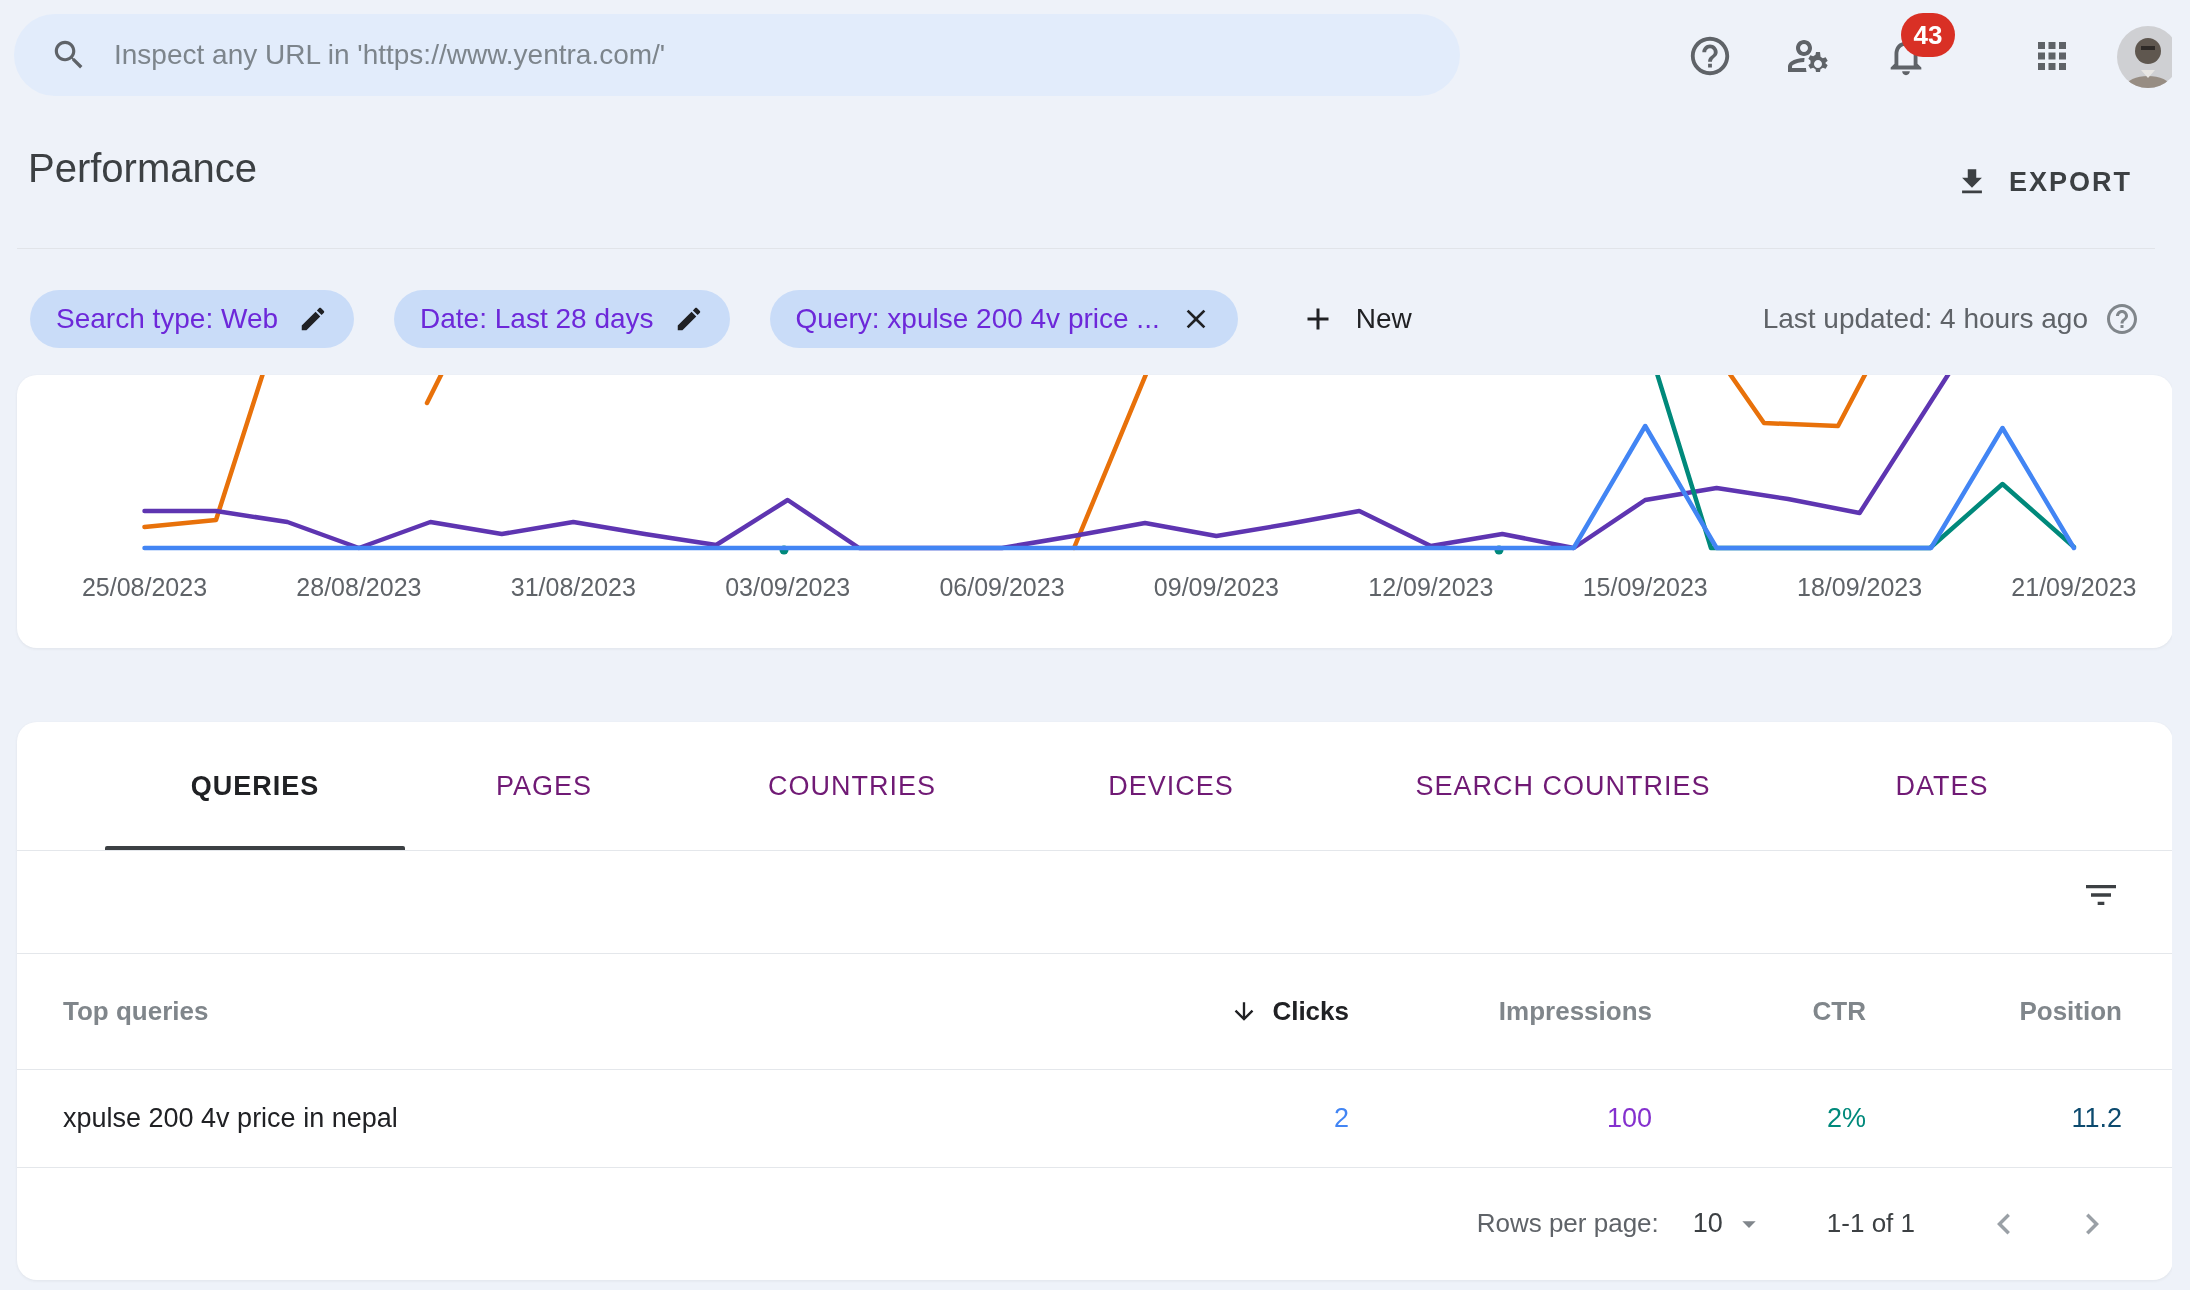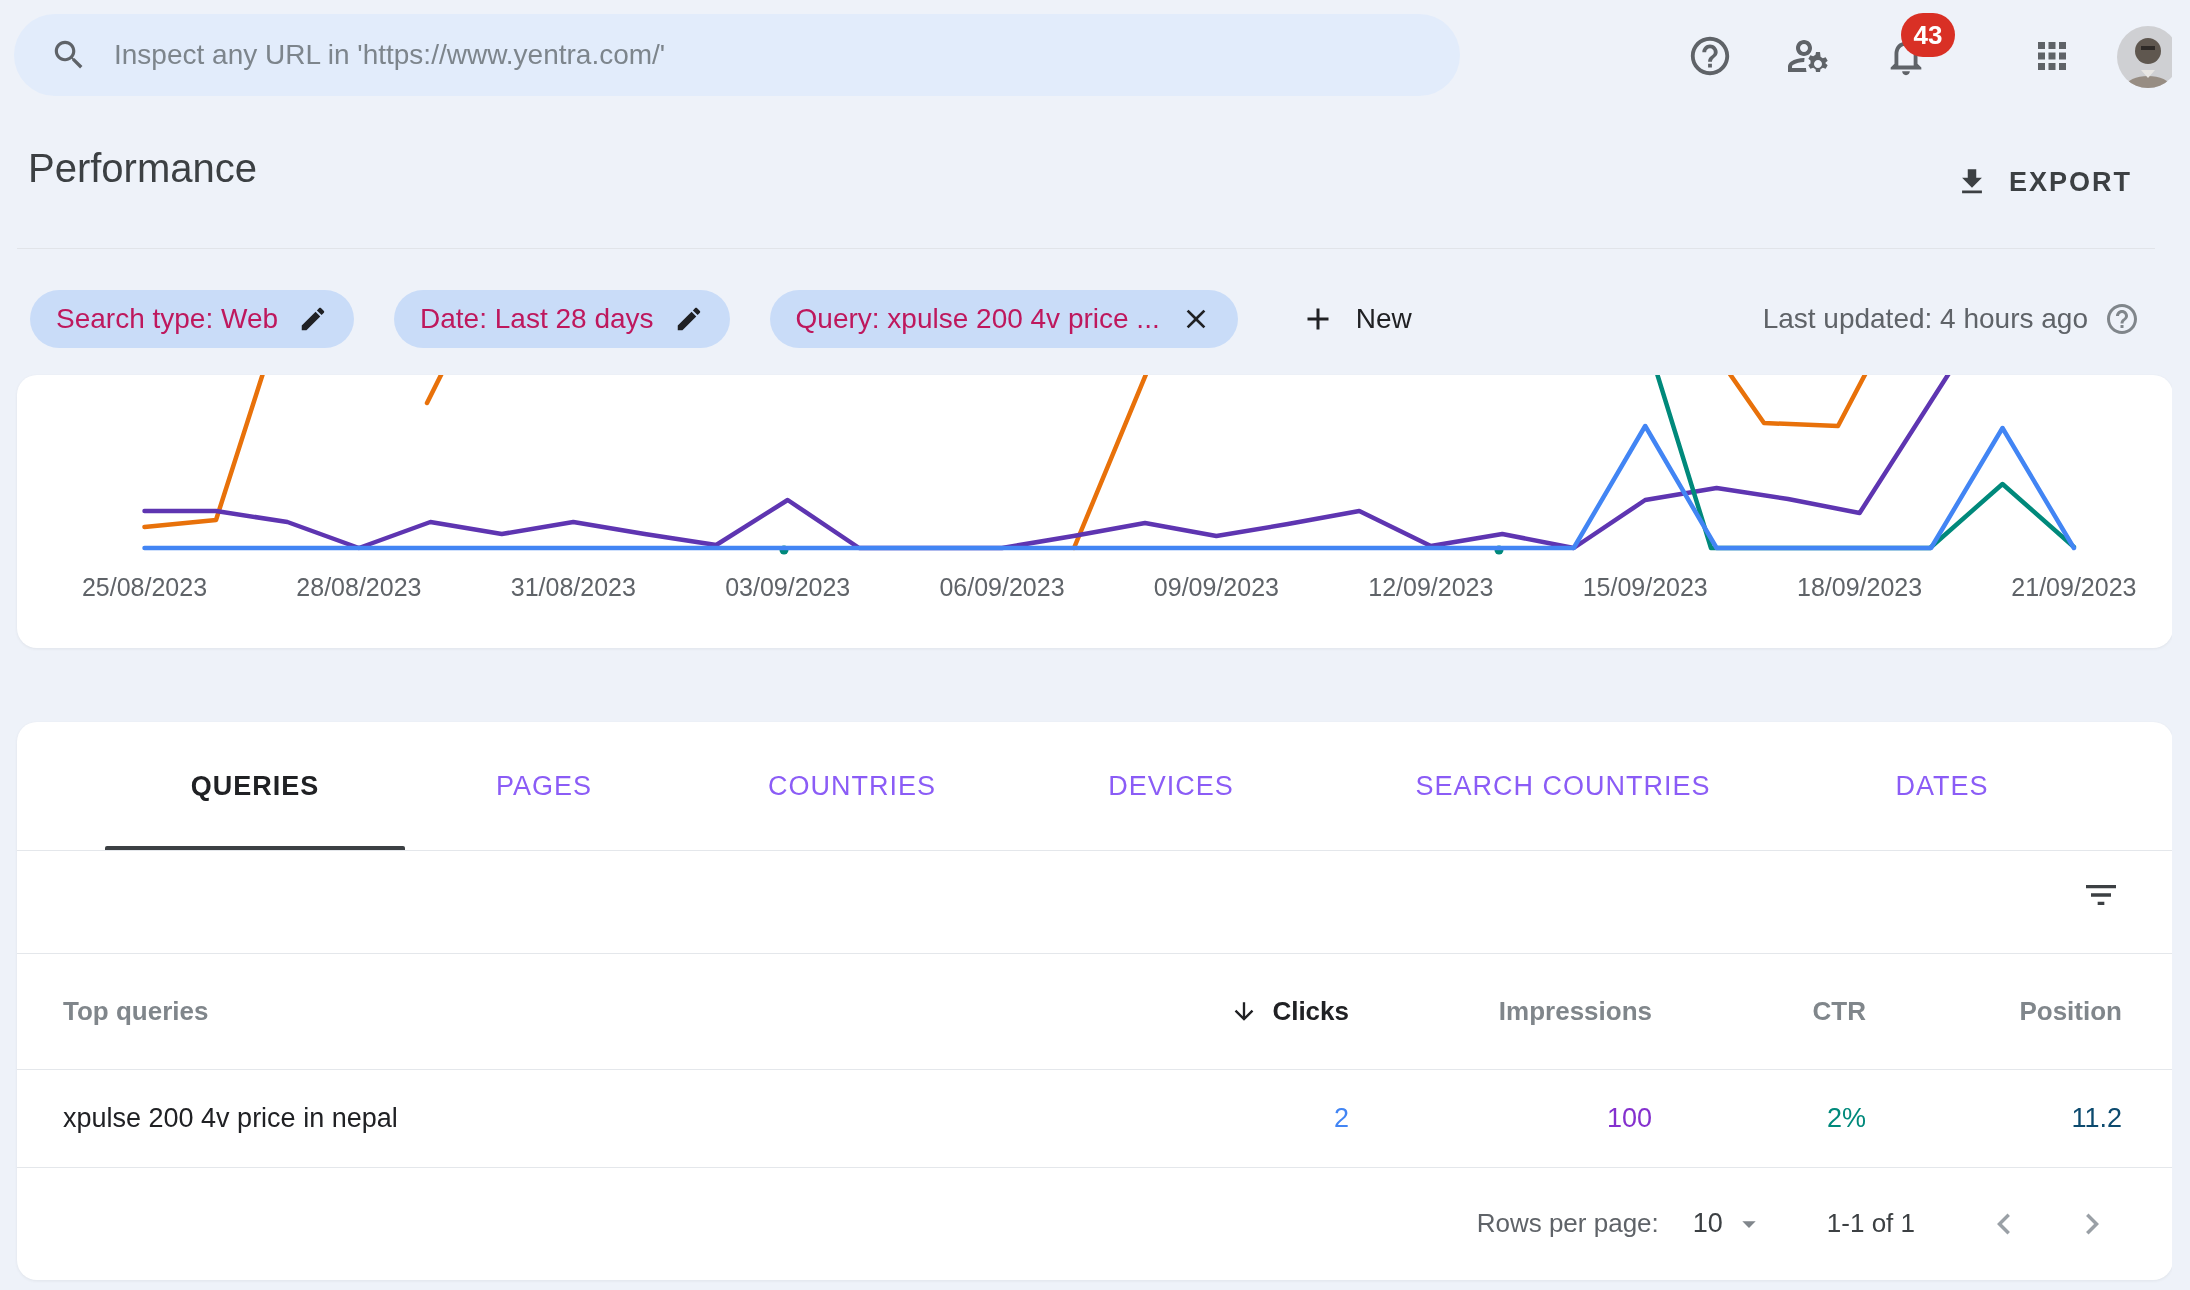--- a/index.html
+++ b/index.html
@@ -23,41 +23,41 @@
   .page-title{position:absolute;left:28px;top:146px;font-size:40px;color:#3c4043;font-weight:400;}
   .export-btn{position:absolute;right:40px;top:156px;height:52px;border:none;background:transparent;
     display:flex;align-items:center;gap:20px;color:#3c4043;cursor:pointer;padding:0;}
   .export-btn span{font-size:27px;font-weight:700;letter-spacing:2px;}
   .hdr-divider{position:absolute;left:17px;right:17px;top:248px;height:1px;background:#e1e4e9;}
 
   
   .filter-row{position:absolute;left:30px;top:290px;height:58px;display:flex;align-items:center;}
   .chip{height:58px;border-radius:29px;background:#c9dcf8;display:flex;align-items:center;
     padding:0 26px;margin-right:40px;cursor:pointer;border:none;}
-  .chip .lbl{font-size:28px;color:#be185d;}
+  .chip .lbl{font-size:28px;color:#6d28d9;}
   .chip .cicon{margin-left:20px;display:flex;color:#202124;}
   .new-btn{height:58px;border:none;background:transparent;display:flex;align-items:center;gap:20px;
     margin-left:12px;cursor:pointer;color:#202124;padding:0 10px;}
   .new-btn span{font-size:28px;}
   .last-updated{position:absolute;right:32px;top:290px;height:58px;display:flex;align-items:center;
     gap:16px;color:#5f6368;font-size:28px;}
   .last-updated .qicon{color:#80868b;display:flex;}
 
   
   .card{position:absolute;left:17px;width:2156px;background:#fff;border-radius:20px;
     box-shadow:0 1px 3px rgba(60,64,67,.08);}
   .chart-card{top:375px;height:273px;overflow:hidden;}
   .table-card{top:722px;height:558px;overflow:hidden;}
   .tick{font-size:25px;fill:#5f6368;}
 
   
   .tabs{position:absolute;left:0;top:0;width:100%;height:128px;padding-left:34px;}
   .tab{position:absolute;top:0;height:128px;transform:translateX(-50%);display:flex;
     align-items:center;border:none;background:transparent;cursor:pointer;font-size:27px;
-    letter-spacing:1px;color:#8b5cf6;padding:0 20px;}
+    letter-spacing:1px;color:#701a75;padding:0 20px;}
   .tab.active{color:#202124;font-weight:700;}
   .t1{left:238px;} .t2{left:527px;} .t3{left:835px;} .t4{left:1154px;} .t5{left:1546px;} .t6{left:1925px;}
   .tab-underline{position:absolute;left:88px;top:124px;width:300px;height:4px;background:#3c4043;
     border-radius:2px 2px 0 0;}
   .card-div{position:absolute;left:0;right:0;height:1px;background:#e4e7eb;}
   .filterlist-btn{position:absolute;right:50px;top:152px;width:44px;height:44px;border:none;
     background:transparent;color:#3c4043;cursor:pointer;display:flex;align-items:center;justify-content:center;padding:0;}
 
   
   .thead{position:absolute;left:0;top:231px;width:100%;height:116px;}

